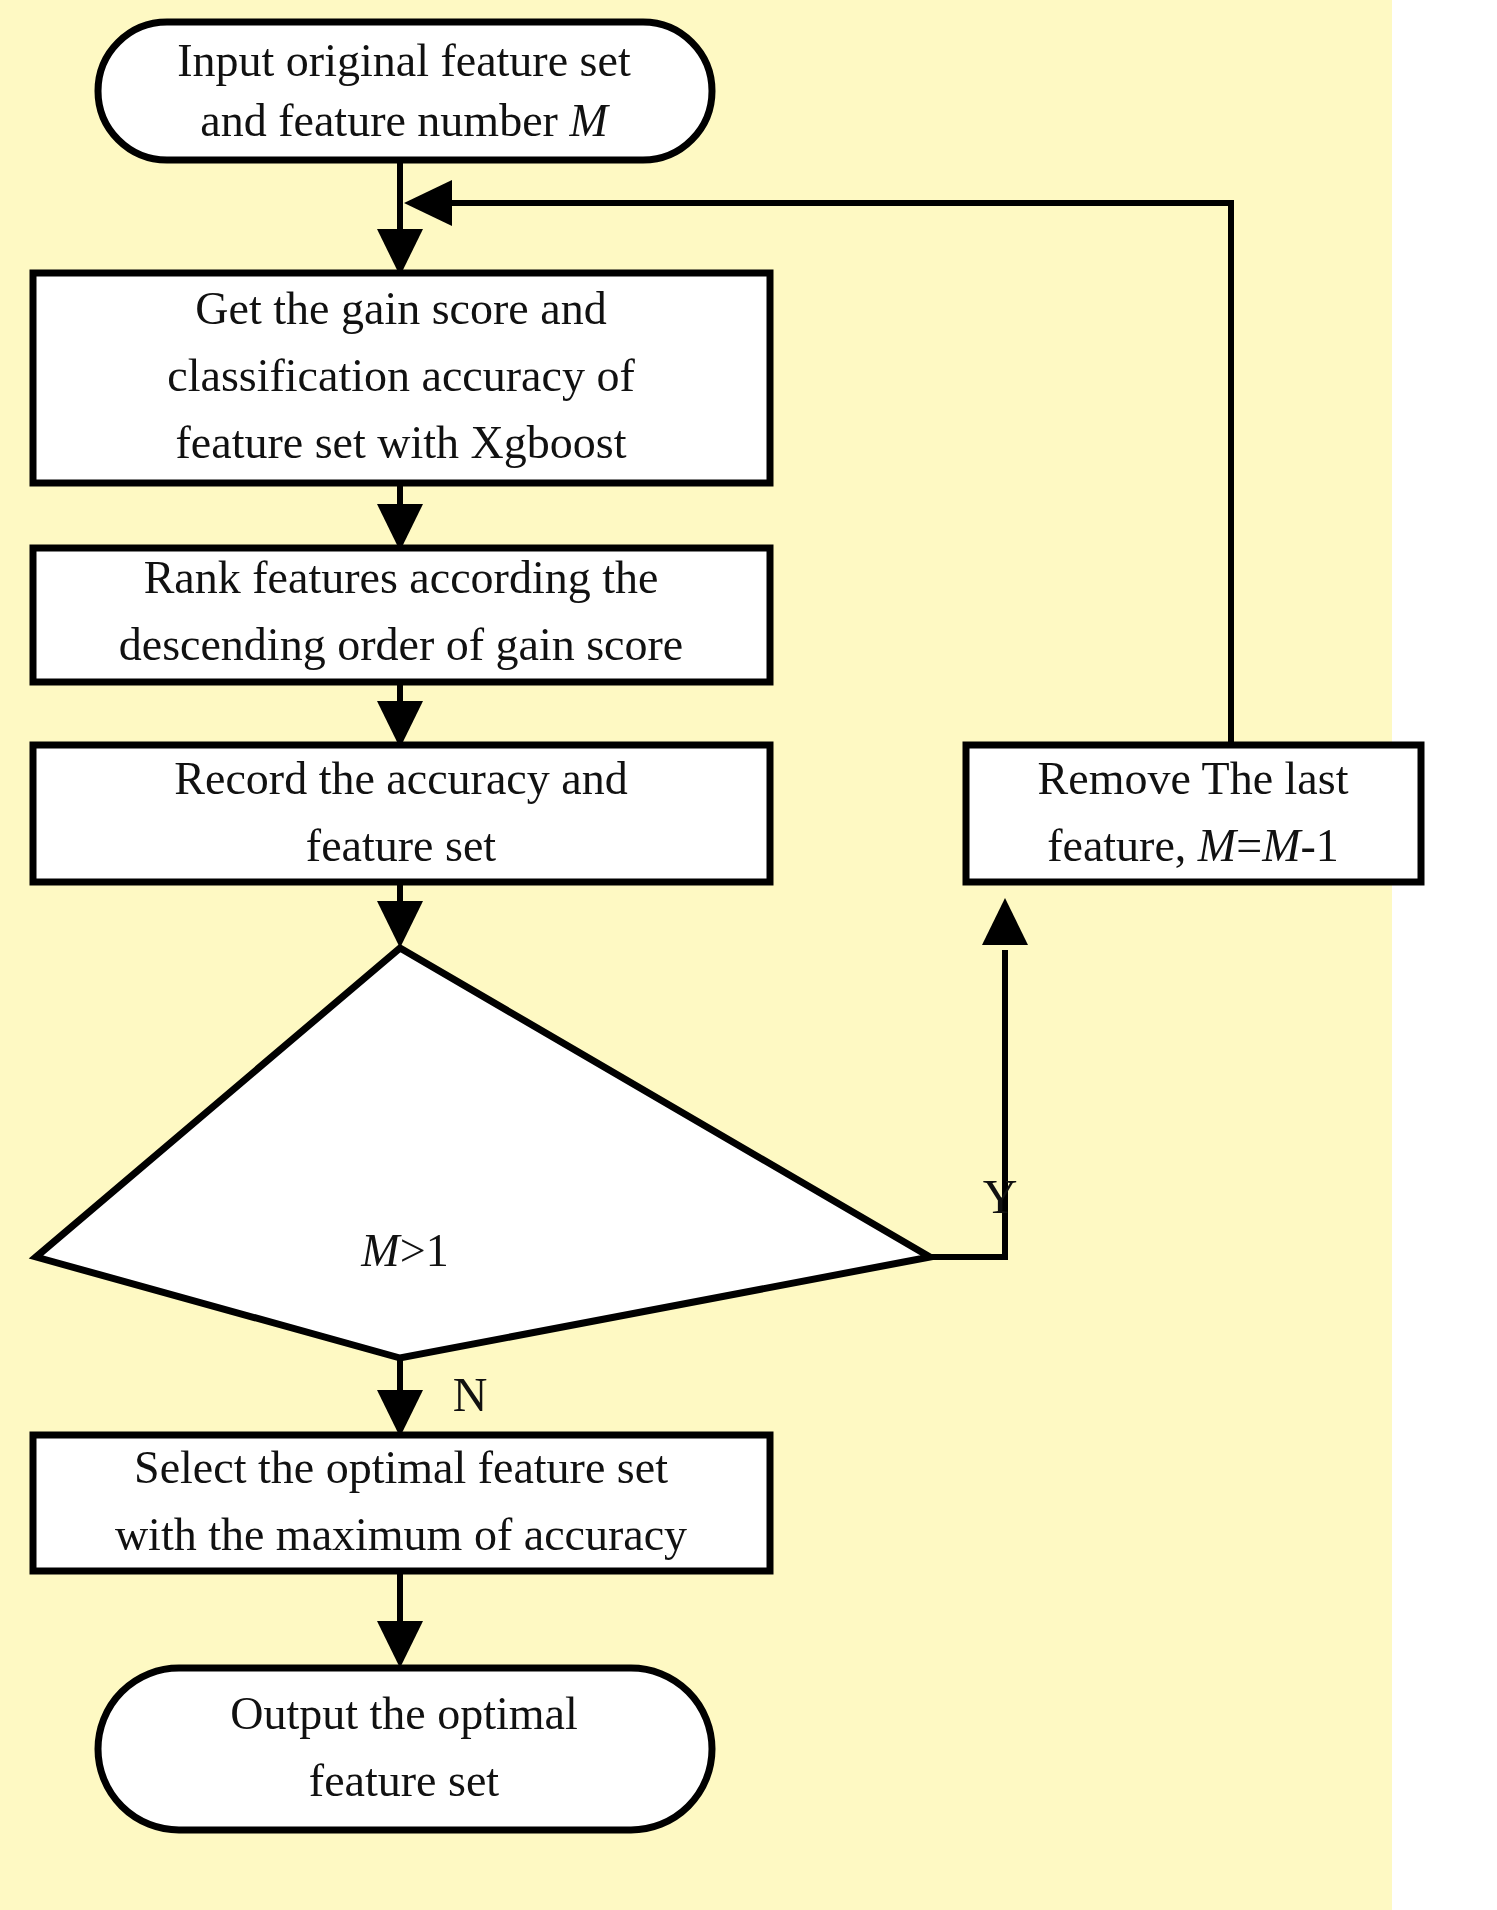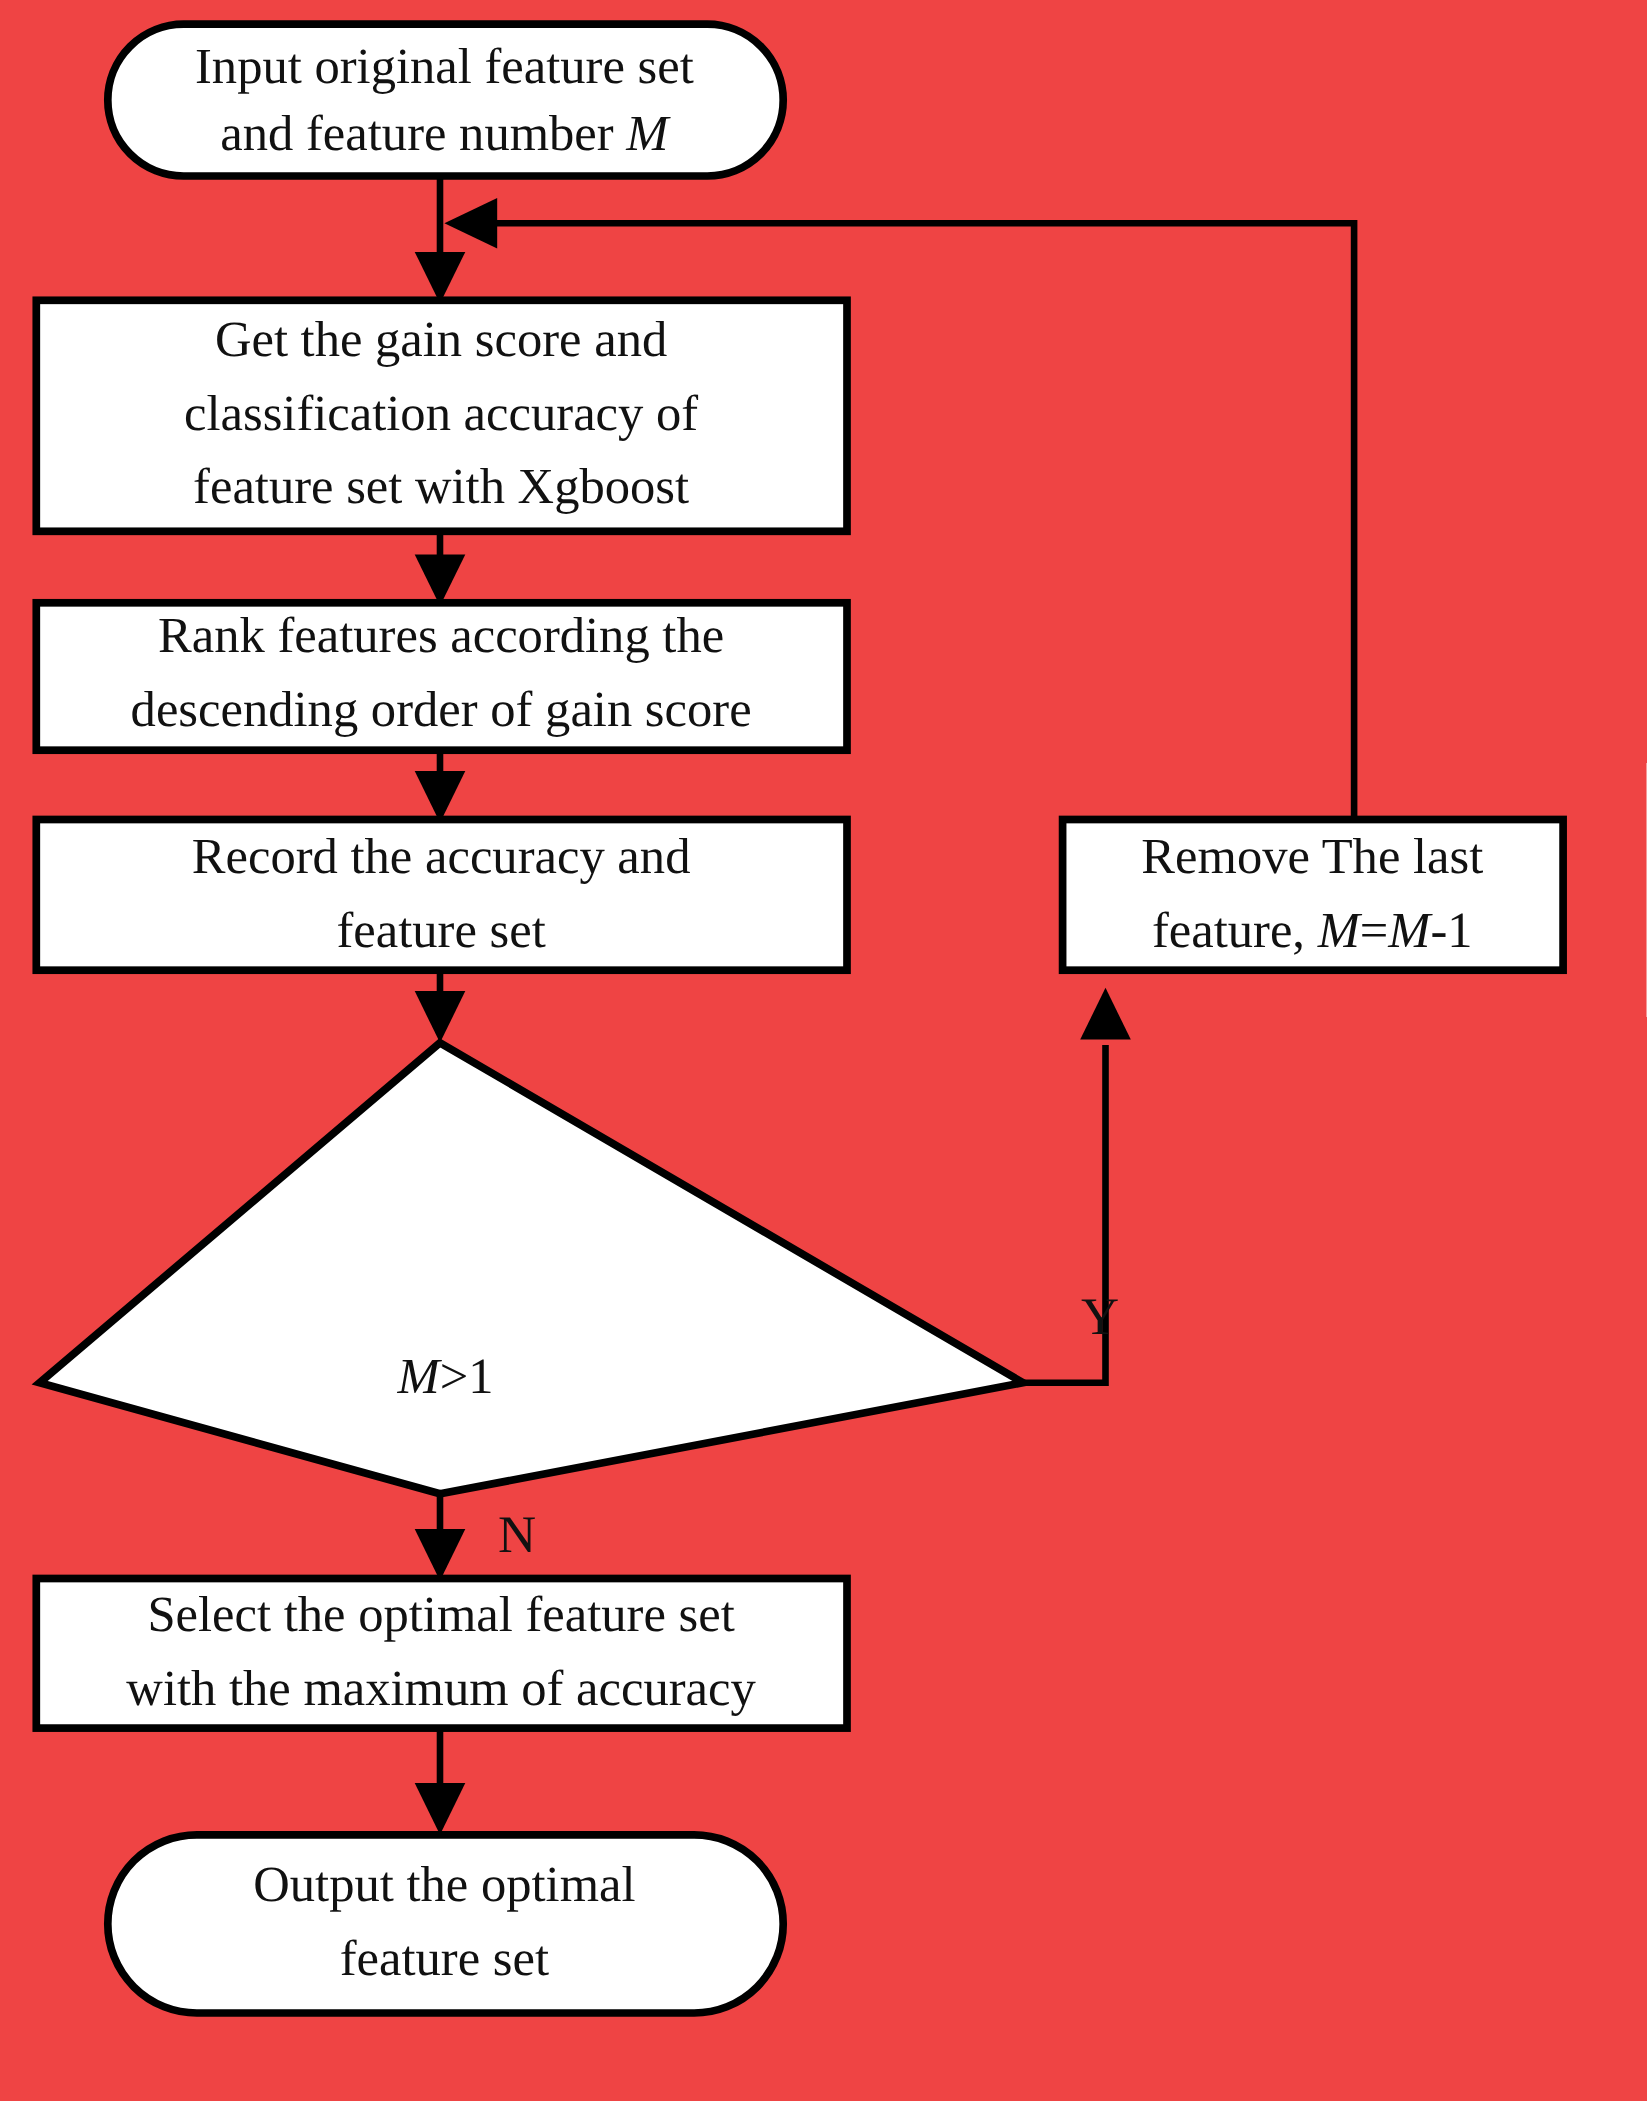--- a/index.html
+++ b/index.html
@@ -9,23 +9,23 @@
     background: #ffffff;
   }
   body {
     width: 1497px;
     height: 1910px;
     overflow: hidden;
     font-family: "Liberation Serif", "DejaVu Serif", serif;
   }
   #flowchart-root {
     position: relative;
-    width: 1497px;
+    width: 1392px;
     height: 1910px;
-    background: #ef4444;
+    background: #fef9c3;
   }
   svg#chart-svg {
     position: absolute;
     top: 0;
     left: 0;
     width: 1497px;
     height: 1910px;
     display: block;
   }
   .node-shape {

